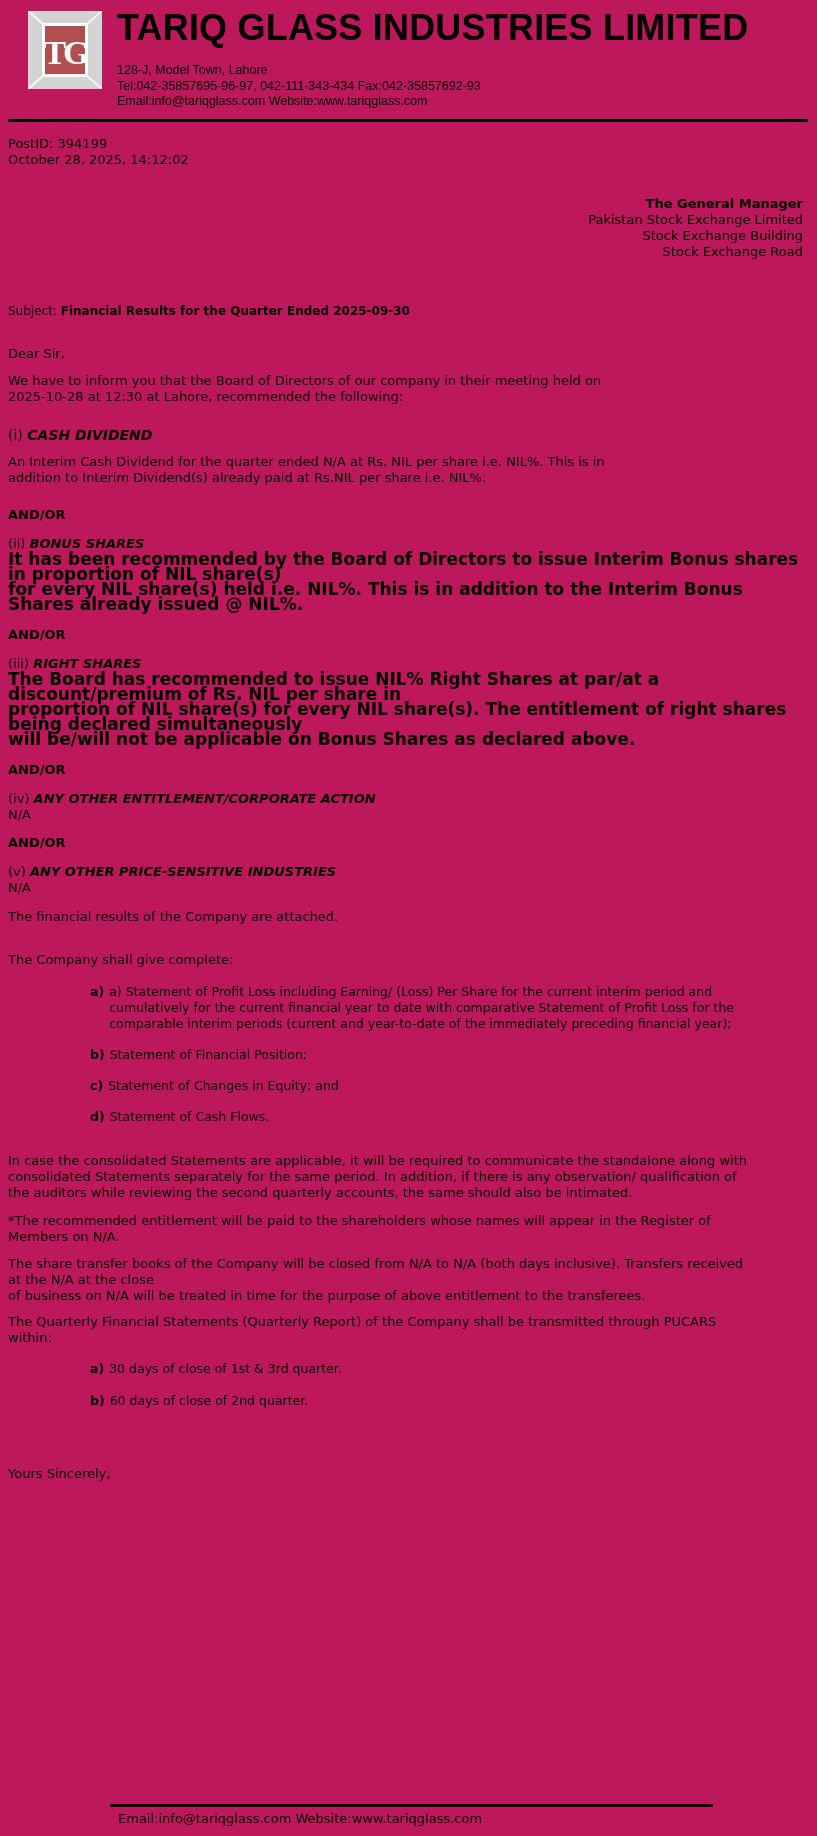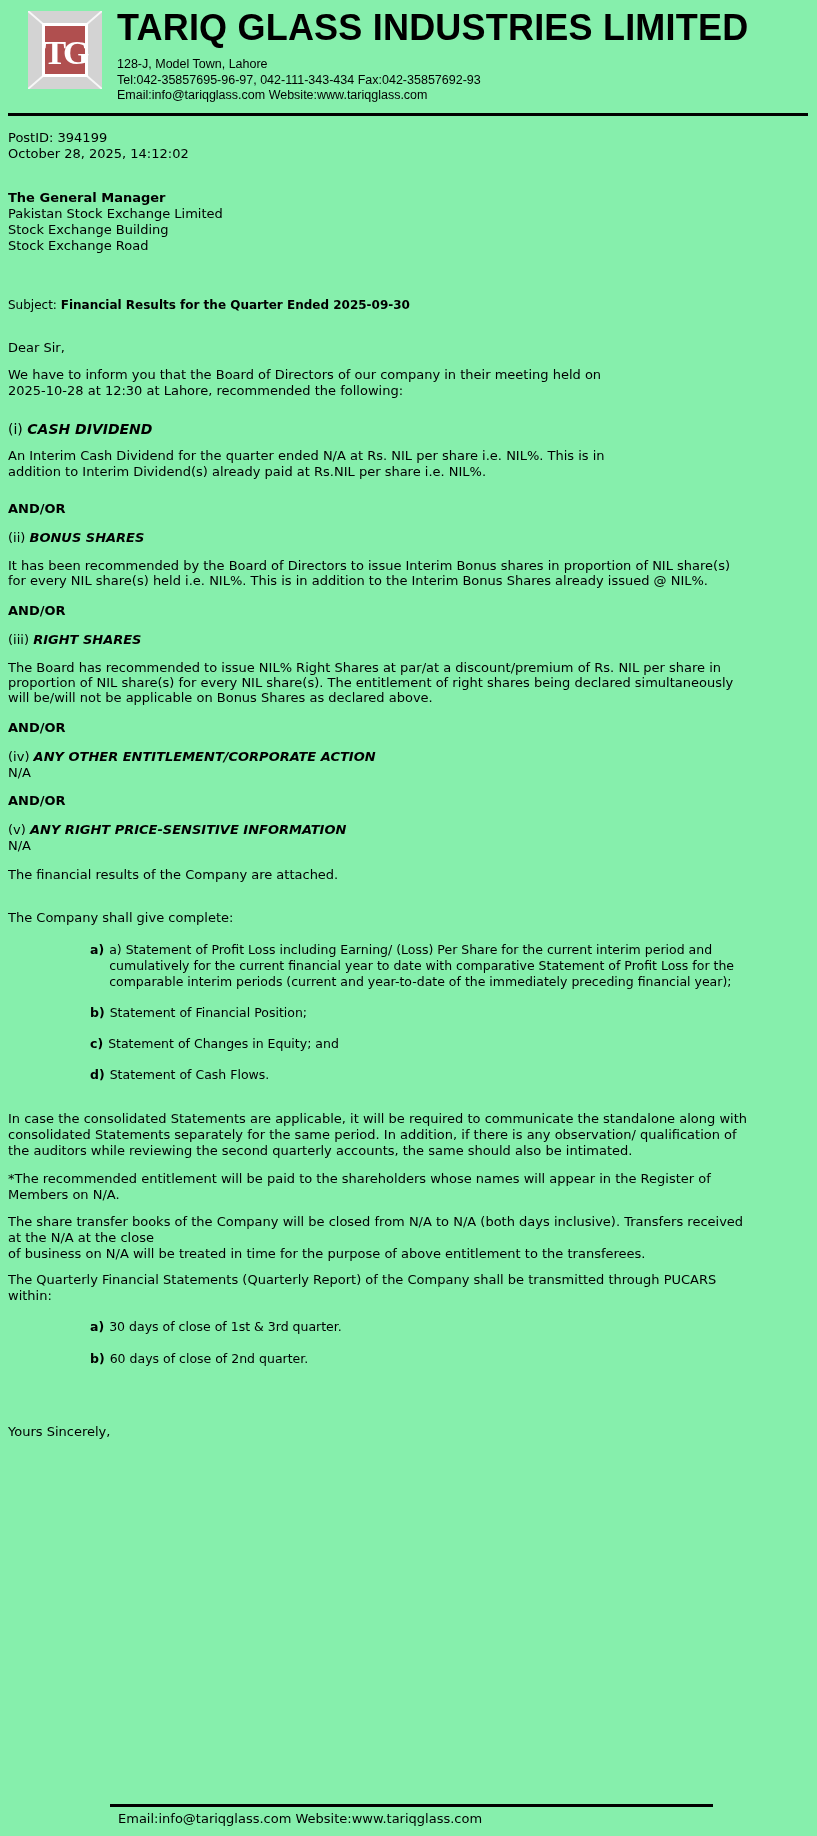--- a/index.html
+++ b/index.html
@@ -1,46 +1,46 @@
 <!DOCTYPE html>
 <html><head>
 <meta charset="utf-8">
 <style>
   html,body{margin:0;padding:0;}
   body{font-family:"DejaVu Sans",sans-serif;color:#000;}
   .page{
-    width:817px;height:1836px;background:#86efac;
+    width:817px;height:1836px;background:#be185d;
     display:flex;flex-direction:column;overflow:hidden;box-sizing:border-box;
   }
   
   .header{display:flex;align-items:flex-start;padding:11px 10px 0 28px;}
   .logo{flex:0 0 auto;}
   .header-text{margin-left:15px;font-family:"Liberation Sans",sans-serif;}
   .company-name{font-size:36px;font-weight:bold;line-height:30px;margin-top:2px;letter-spacing:.2px;}
   .header-line{font-size:12.5px;line-height:15.5px;}
-  .header-line.first{margin-top:14px;}
+  .header-line.first{margin-top:20px;}
   .header-rule{height:3px;background:#000;margin:9px 9px 0 8px;}
   
   .content{padding:0 14px 0 8px;font-size:13px;line-height:16px;}
   .para{white-space:pre-line;}
   .meta{margin-top:14px;line-height:16.5px;}
-  .recipient{margin-top:27px;line-height:16.3px;}
+  .recipient{margin-top:27px;line-height:16.3px;text-align:right;}
   .bold{font-weight:bold;}
   .subject{margin-top:42px;font-size:12px;}
   .salutation{margin-top:27px;}
   .intro{margin-top:11px;}
   .sec-head{font-weight:normal;}
   .sec-head .sec-title{font-weight:bold;font-style:italic;}
   .h-i{margin-top:22px;font-size:14px;}
   .p-std{margin-top:11px;}
   .andor{font-weight:bold;margin-top:21px;}
   .andor.tight{margin-top:15px;}
   .andor.tighter{margin-top:12px;}
   .h-sec{margin-top:13px;}
-  .p-small{margin-top:12px;font-size:13px;line-height:15px;}
+  .p-small{font-size:17px;line-height:15px;font-weight:bold;}
   .na{line-height:16px;}
   .attached{margin-top:13px;}
   .complete{margin-top:27px;}
   .stmt-list{margin-top:16px;margin-left:82px;margin-right:34px;}
   .stmt-item{display:flex;font-size:12.5px;line-height:16px;}
   .stmt-item + .stmt-item{margin-top:15px;}
   .stmt-label{font-weight:bold;flex:0 0 auto;margin-right:5px;}
   .stmt-text{white-space:pre-line;}
   .consolidated{margin-top:28px;}
   .star{margin-top:12px;}
@@ -131,21 +131,21 @@
     <div class="andor tight">AND/OR</div>
 
     <div class="sec-head h-sec">
       <span>(iv) </span><span class="sec-title">ANY OTHER ENTITLEMENT/CORPORATE ACTION</span>
     </div>
     <div class="na">N/A</div>
 
     <div class="andor tighter">AND/OR</div>
 
     <div class="sec-head h-sec">
-      <span>(v) </span><span class="sec-title">ANY RIGHT PRICE-SENSITIVE INFORMATION</span>
+      <span>(v) </span><span class="sec-title">ANY OTHER PRICE-SENSITIVE INDUSTRIES</span>
     </div>
     <div class="na">N/A</div>
 
     <div class="attached">The financial results of the Company are attached.</div>
 
     <div class="complete">The Company shall give complete:</div>
 
     <div class="stmt-list">
       <div class="stmt-item">
         <span class="stmt-label">a)</span>

